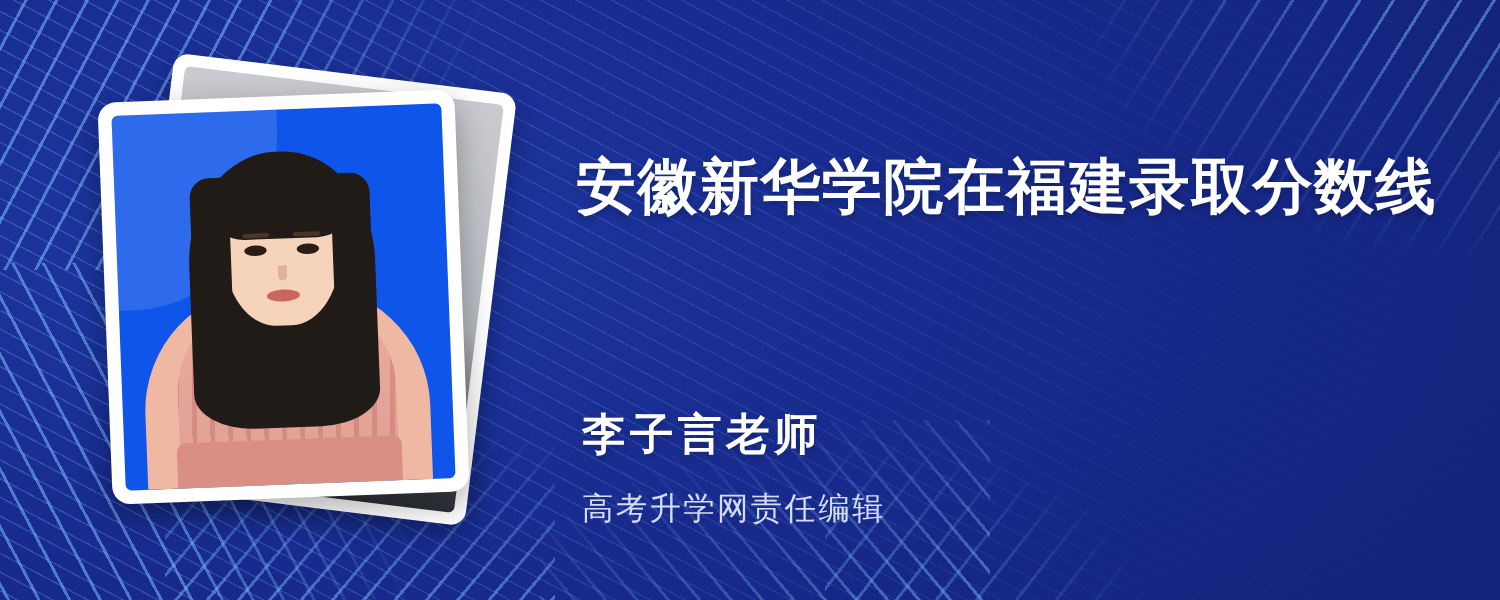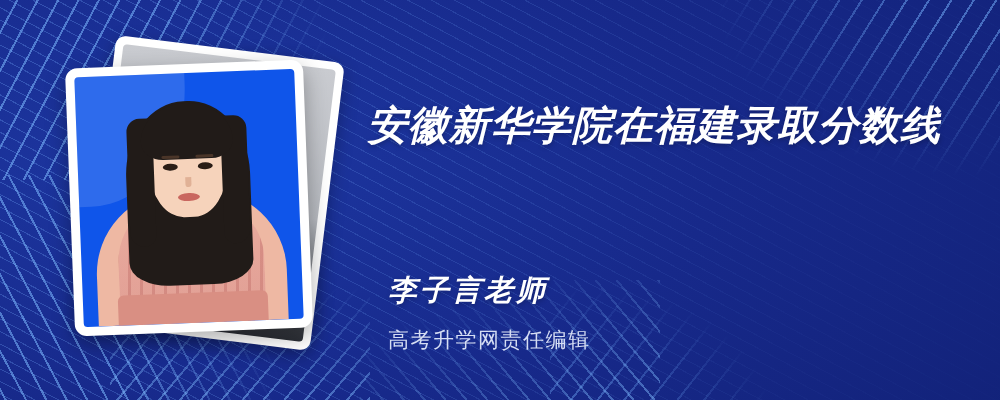--- a/index.html
+++ b/index.html
@@ -359,44 +359,42 @@
     margin-left: -11px;
     width: 22px;
     height: 8px;
     background: #c9675f;
     border-radius: 50%;
   }
 
   
   .headline {
     position: absolute;
-    left: 367px;
+    left: 384px;
     top: 102px;
     font-size: 40px;
     line-height: 1.18;
     font-weight: bold;
     color: #ffffff;
     letter-spacing: 1px;
     white-space: nowrap;
     text-shadow: 0 2px 5px rgba(0,0,0,0.26);
-    font-style: italic;
   }
   .author-block {
     position: absolute;
     left: 388px;
     top: 272px;
   }
   .author-name {
     font-size: 29px;
     font-weight: bold;
     color: #ffffff;
     letter-spacing: 3px;
     line-height: 1.25;
     text-shadow: 0 2px 5px rgba(0,0,0,0.24);
-    font-style: italic;
   }
   .author-role {
     margin-top: 18px;
     font-size: 21px;
     font-weight: normal;
     color: #d5ddf3;
     letter-spacing: 1.5px;
     line-height: 1.3;
   }
 </style>

